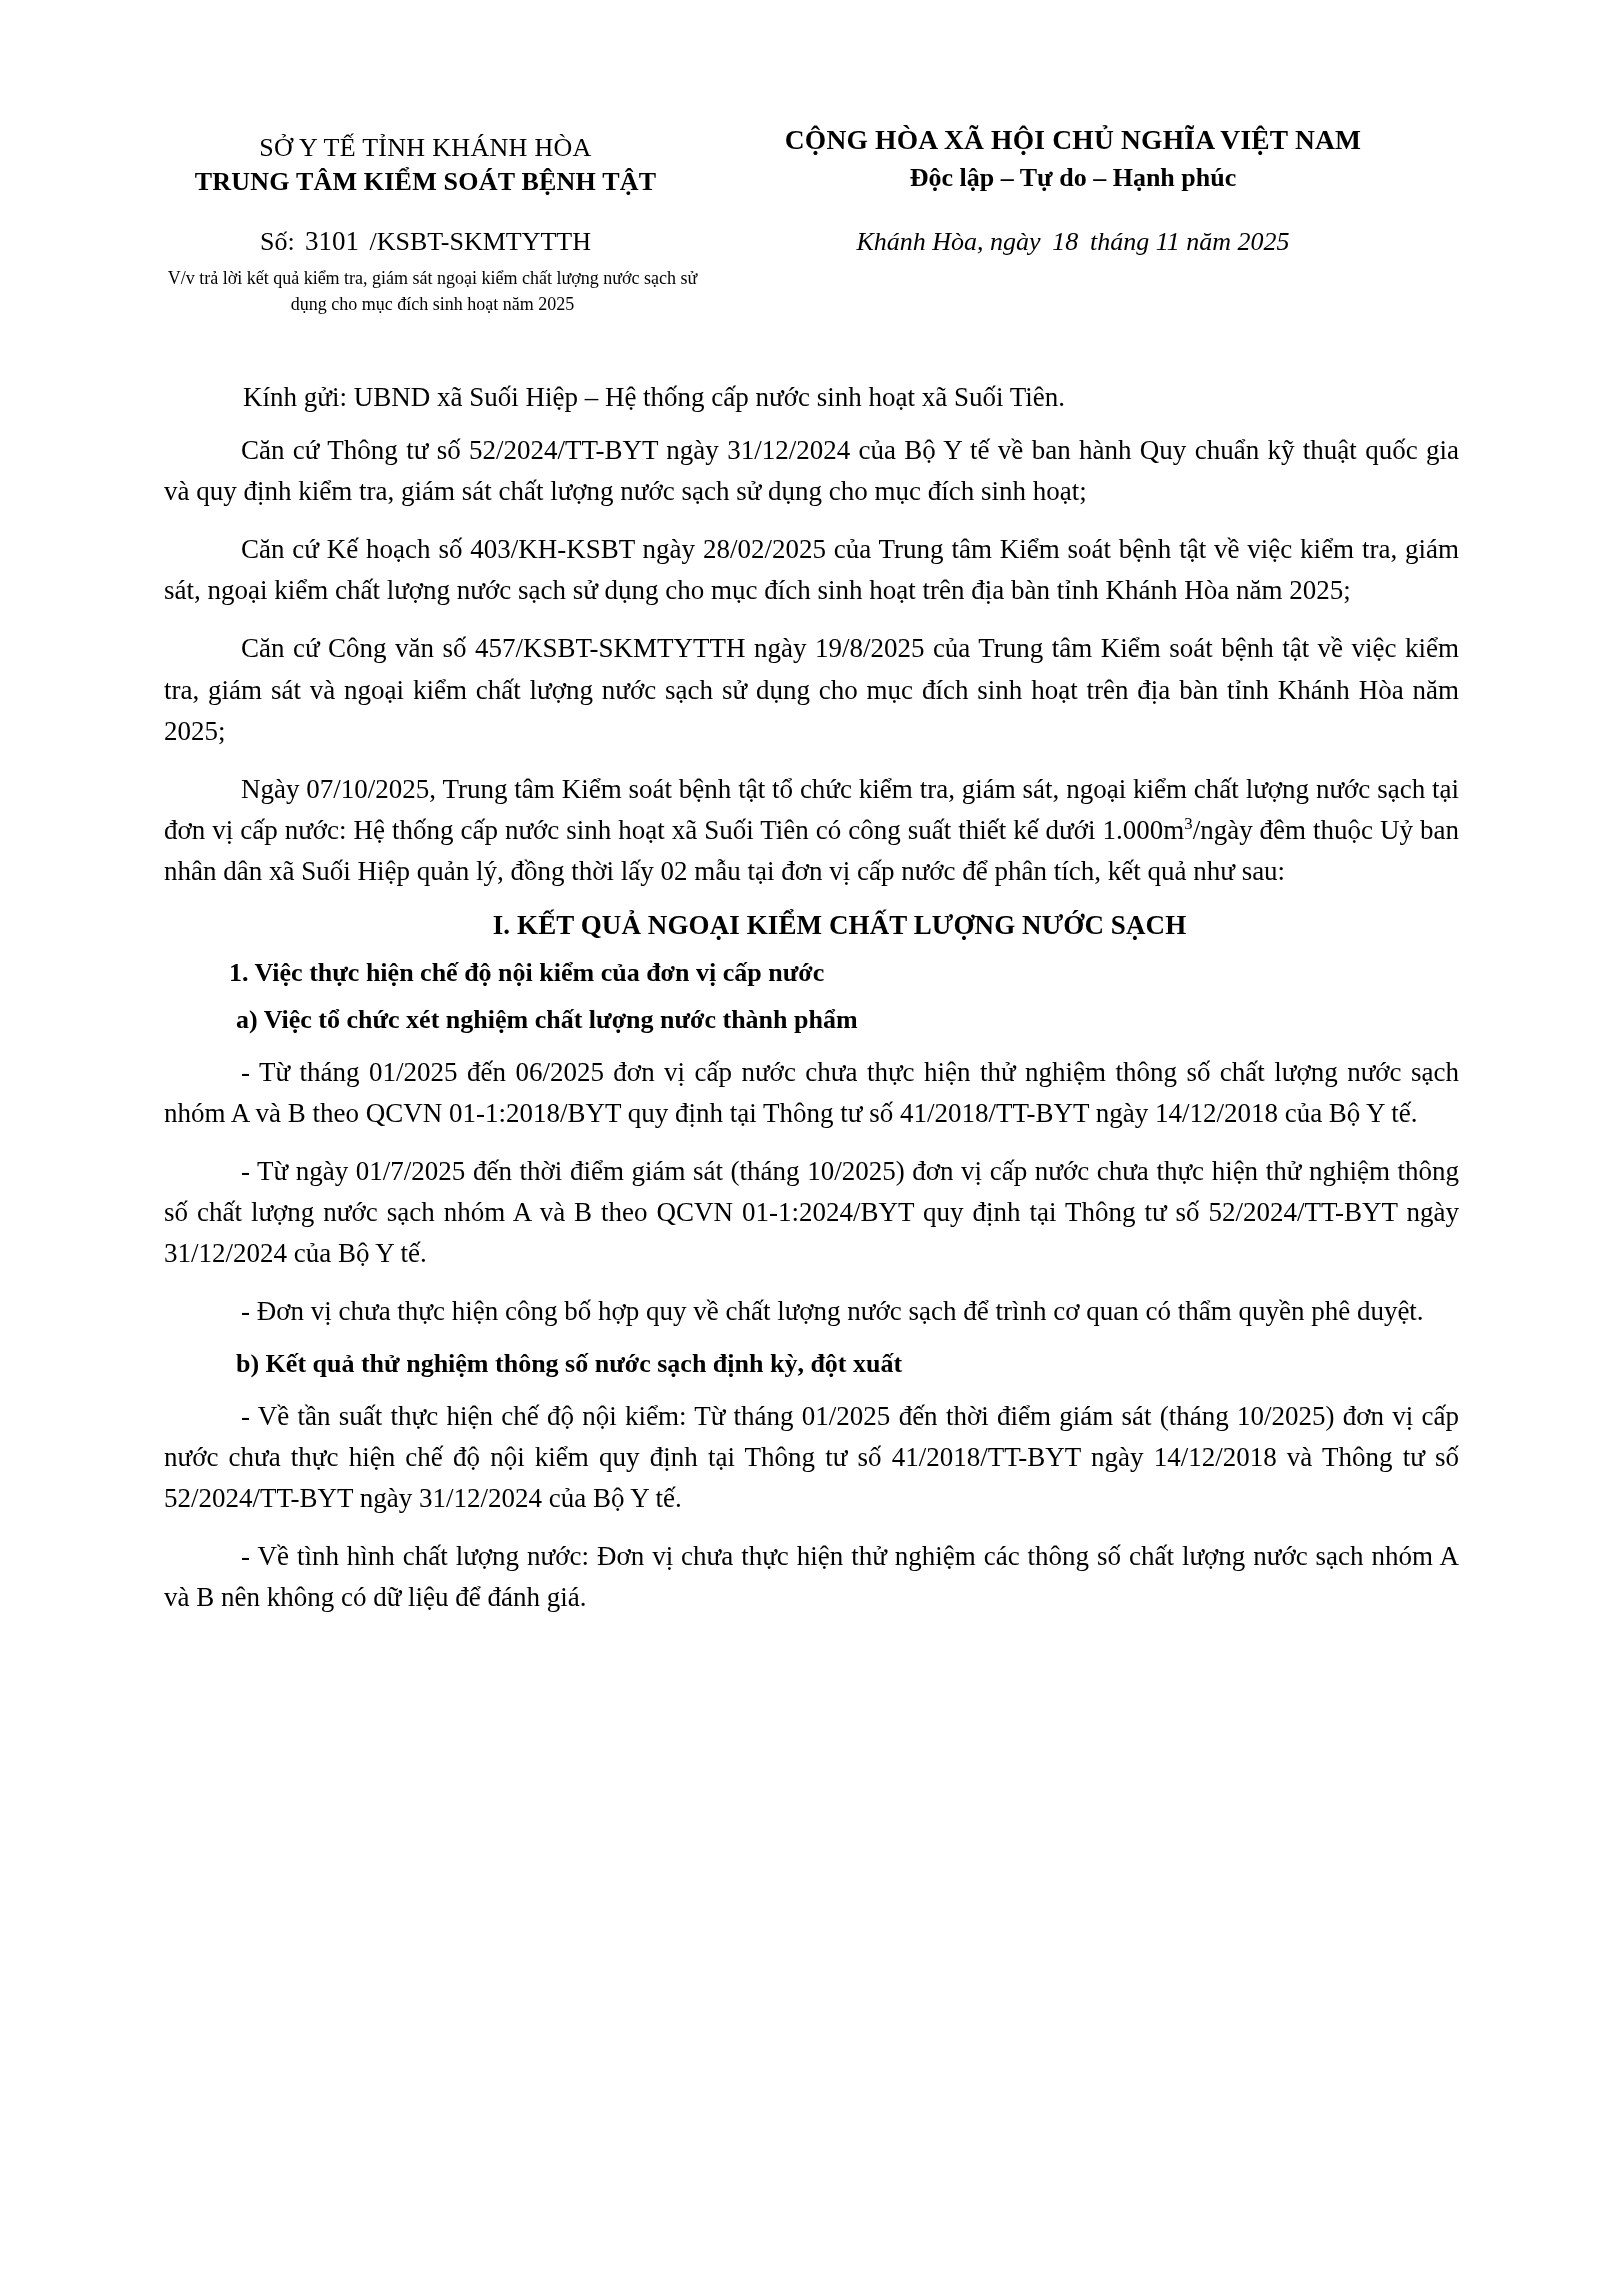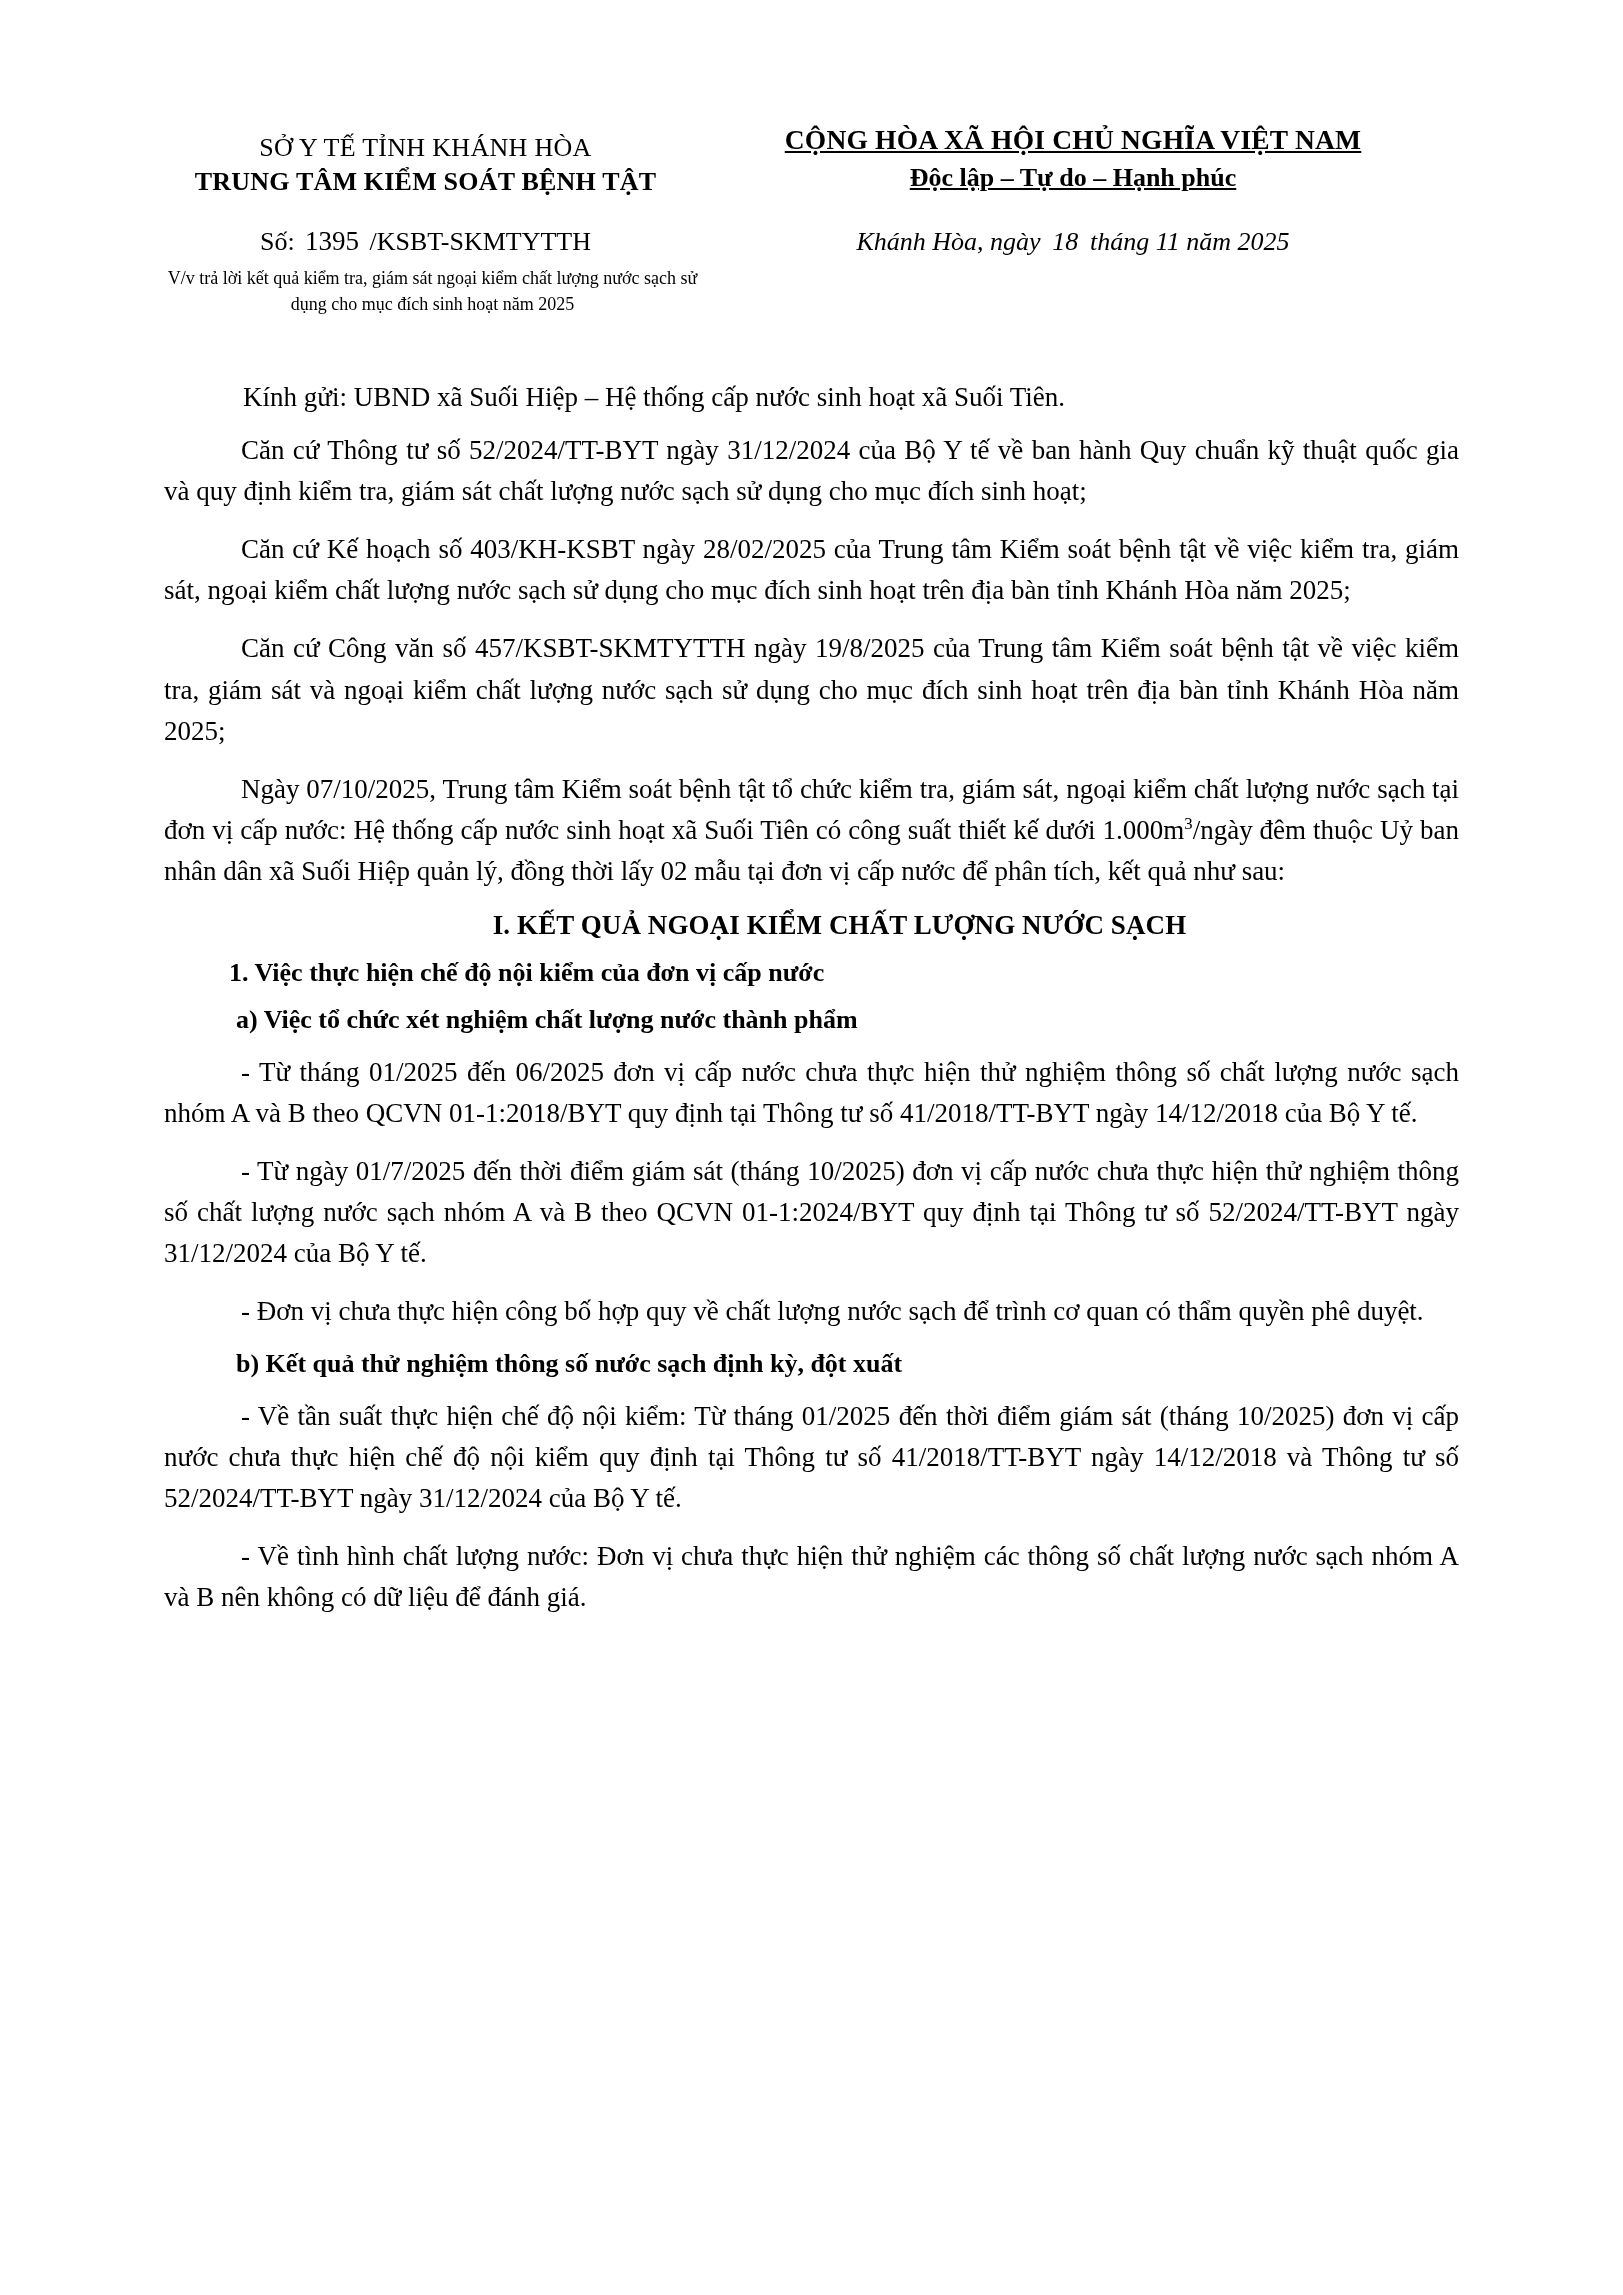--- a/index.html
+++ b/index.html
@@ -27,21 +27,20 @@
     justify-content: flex-start;
   }
   .hdr-left {
     width: 523px;
     text-align: center;
     padding-top: 9.2px;
   }
   .hdr-right {
     flex: 1;
     text-align: center;
-    text-decoration: underline;
   }
   .org-line1 {
     font-size: 26px;
     letter-spacing: 0.3px;
     white-space: nowrap;
   }
   .org-line2 {
     font-size: 26px;
     font-weight: bold;
     letter-spacing: 0.2px;
@@ -153,21 +152,21 @@
     <div class="hdr-right">
       <div class="nation-line1">CỘNG HÒA XÃ HỘI CHỦ NGHĨA VIỆT NAM</div>
       <div class="nation-line2">Độc lập – Tự do – Hạnh phúc</div>
     </div>
   </div>
 
   <div class="meta-row">
     <div class="meta-left">
       <div class="num-line">
         <span>Số:</span>
-        <span class="num-value">1395</span>
+        <span class="num-value">3101</span>
         <span>/KSBT-SKMTYTTH</span>
       </div>
       <div class="subject">V/v trả lời kết quả kiểm tra, giám sát ngoại kiểm chất lượng nước sạch sử dụng cho mục đích sinh hoạt năm 2025</div>
     </div>
     <div class="meta-right">
       <span>Khánh Hòa, ngày</span>
       <span class="date-strong">18</span>
       <span>tháng</span>
       <span>11</span>
       <span>năm</span>

